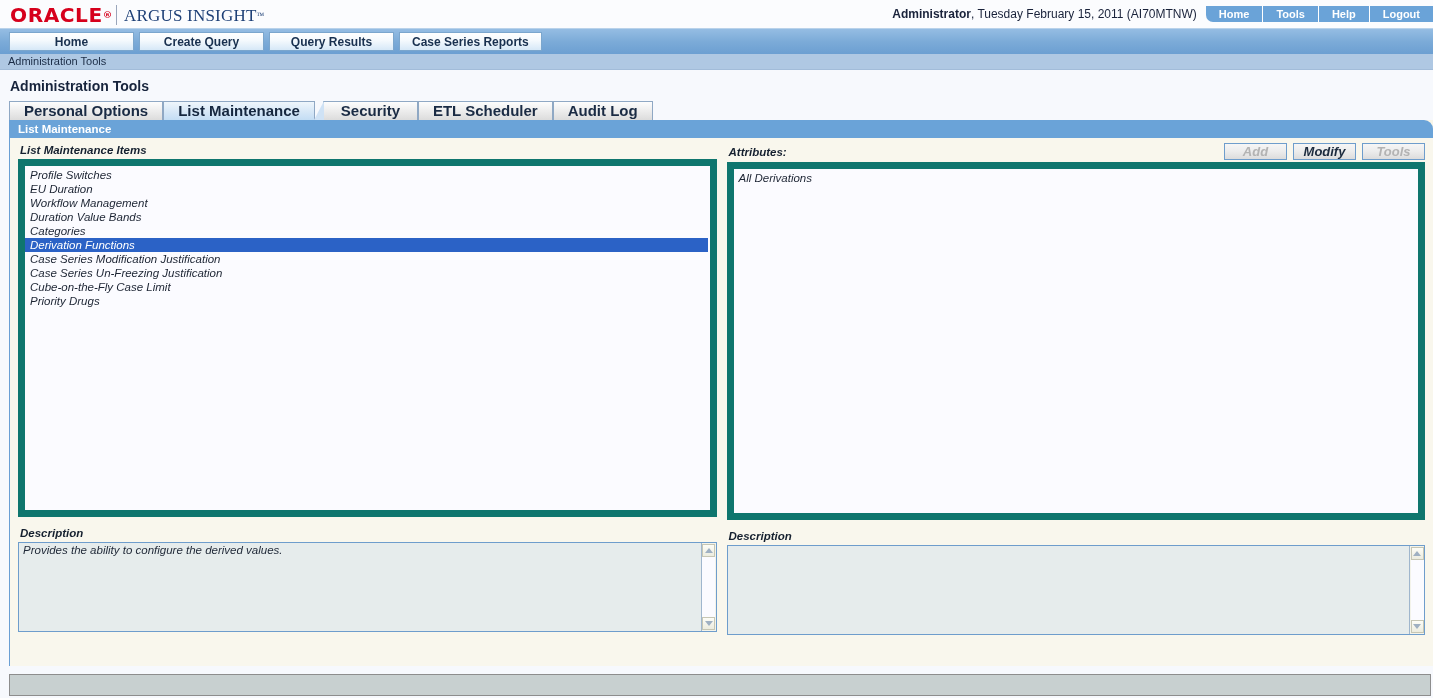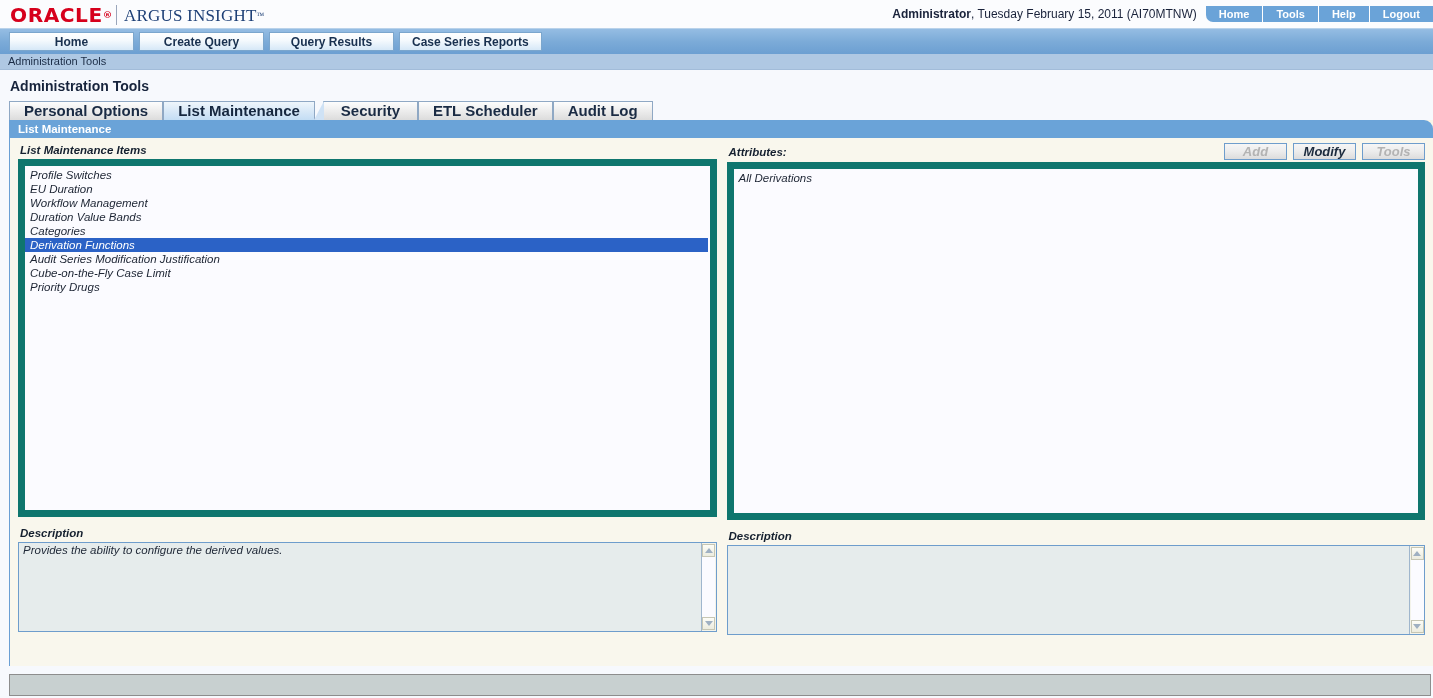--- a/index.html
+++ b/index.html
@@ -315,21 +315,22 @@
           <div class="col-head">
             <div class="field-label">List Maintenance Items</div>
           </div>
           <div class="listbox">
             <div class="list-item">Profile Switches</div>
             <div class="list-item">EU Duration</div>
             <div class="list-item">Workflow Management</div>
             <div class="list-item">Duration Value Bands</div>
             <div class="list-item">Categories</div>
             <div class="list-item selected">Derivation Functions</div>
-            <div class="list-item">Audit Series Modification Justification</div>
+            <div class="list-item">Case Series Modification Justification</div>
+            <div class="list-item">Case Series Un-Freezing Justification</div>
             <div class="list-item">Cube-on-the-Fly Case Limit</div>
             <div class="list-item">Priority Drugs</div>
           </div>
 
           <div class="field-label desc-label">Description</div>
           <div class="textarea-wrap">
             <div class="textarea-body">Provides the ability to configure the derived values.</div>
             <div class="vscroll">
               <div class="scroll-btn">
                   <span class="chev chev-up"></span>

